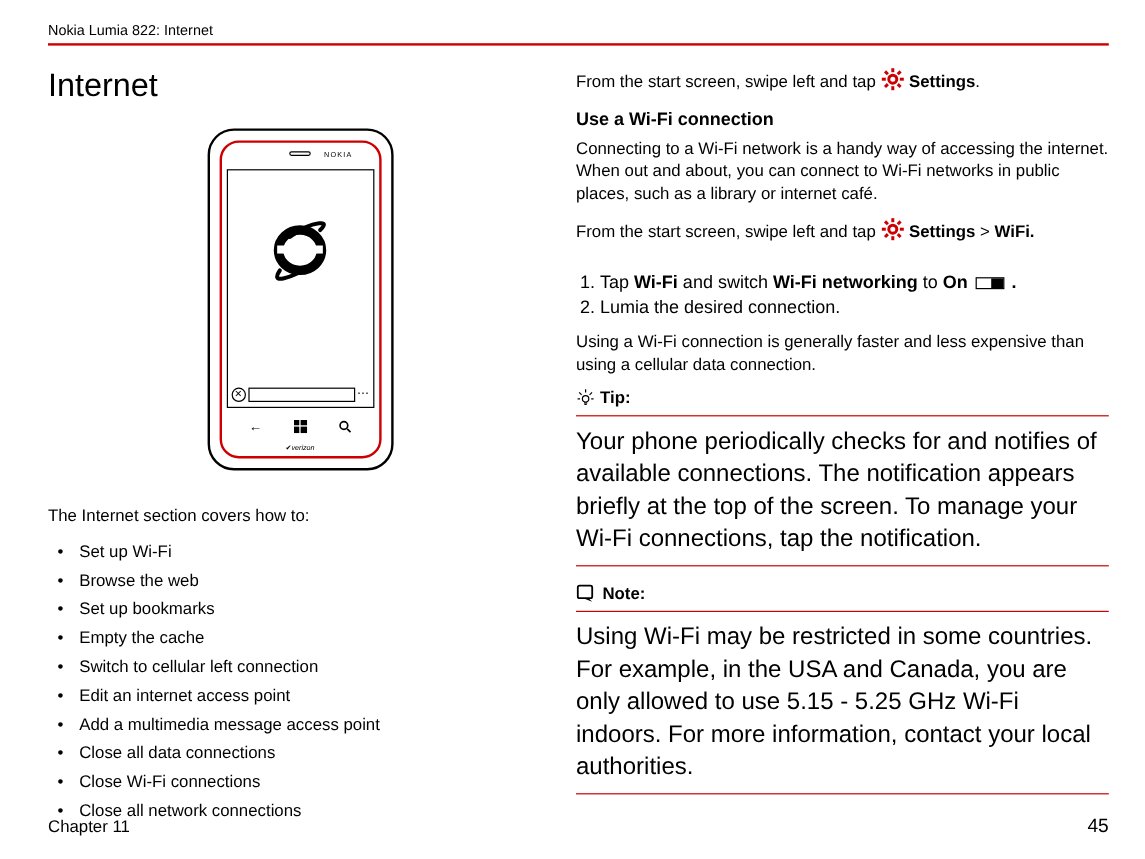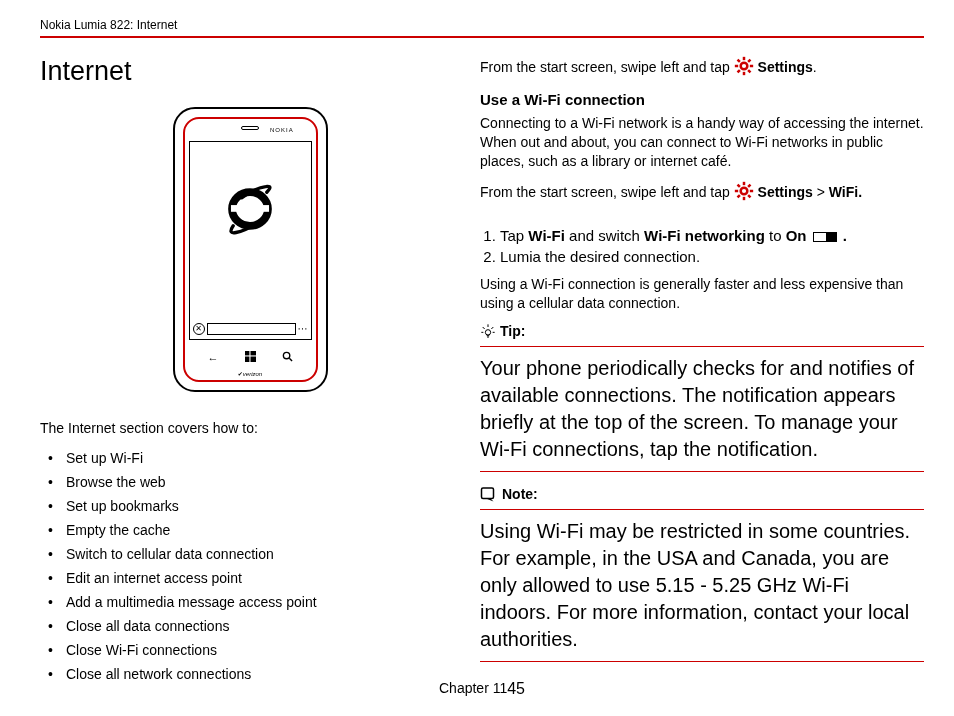--- a/index.html
+++ b/index.html
@@ -222,21 +222,21 @@
     font-size: 20px;
     line-height: 1.35;
     padding: 4px 0;
   }
   .footer {
     position: absolute;
     bottom: 18px;
     left: 40px;
     right: 30px;
     display: flex;
-    justify-content: center;
+    justify-content: space-between;
     font-size: 14px;
   }
   .footer .page-num {
     font-weight: normal;
     font-size: 16px;
   }
   svg { display: inline-block; }
 </style>
 </head>
 <body>
@@ -290,21 +290,21 @@
         </div>
       </div>
     </div>
 
     <p class="intro">The Internet section covers how to:</p>
     <ul class="covers-list">
       <li>Set up Wi-Fi</li>
       <li>Browse the web</li>
       <li>Set up bookmarks</li>
       <li>Empty the cache</li>
-      <li>Switch to cellular data connection</li>
+      <li>Switch to cellular left connection</li>
       <li>Edit an internet access point</li>
       <li>Add a multimedia message access point</li>
       <li>Close all data connections</li>
       <li>Close Wi-Fi connections</li>
       <li>Close all network connections</li>
     </ul>
   </div>
 
   <div class="col-right">
 

